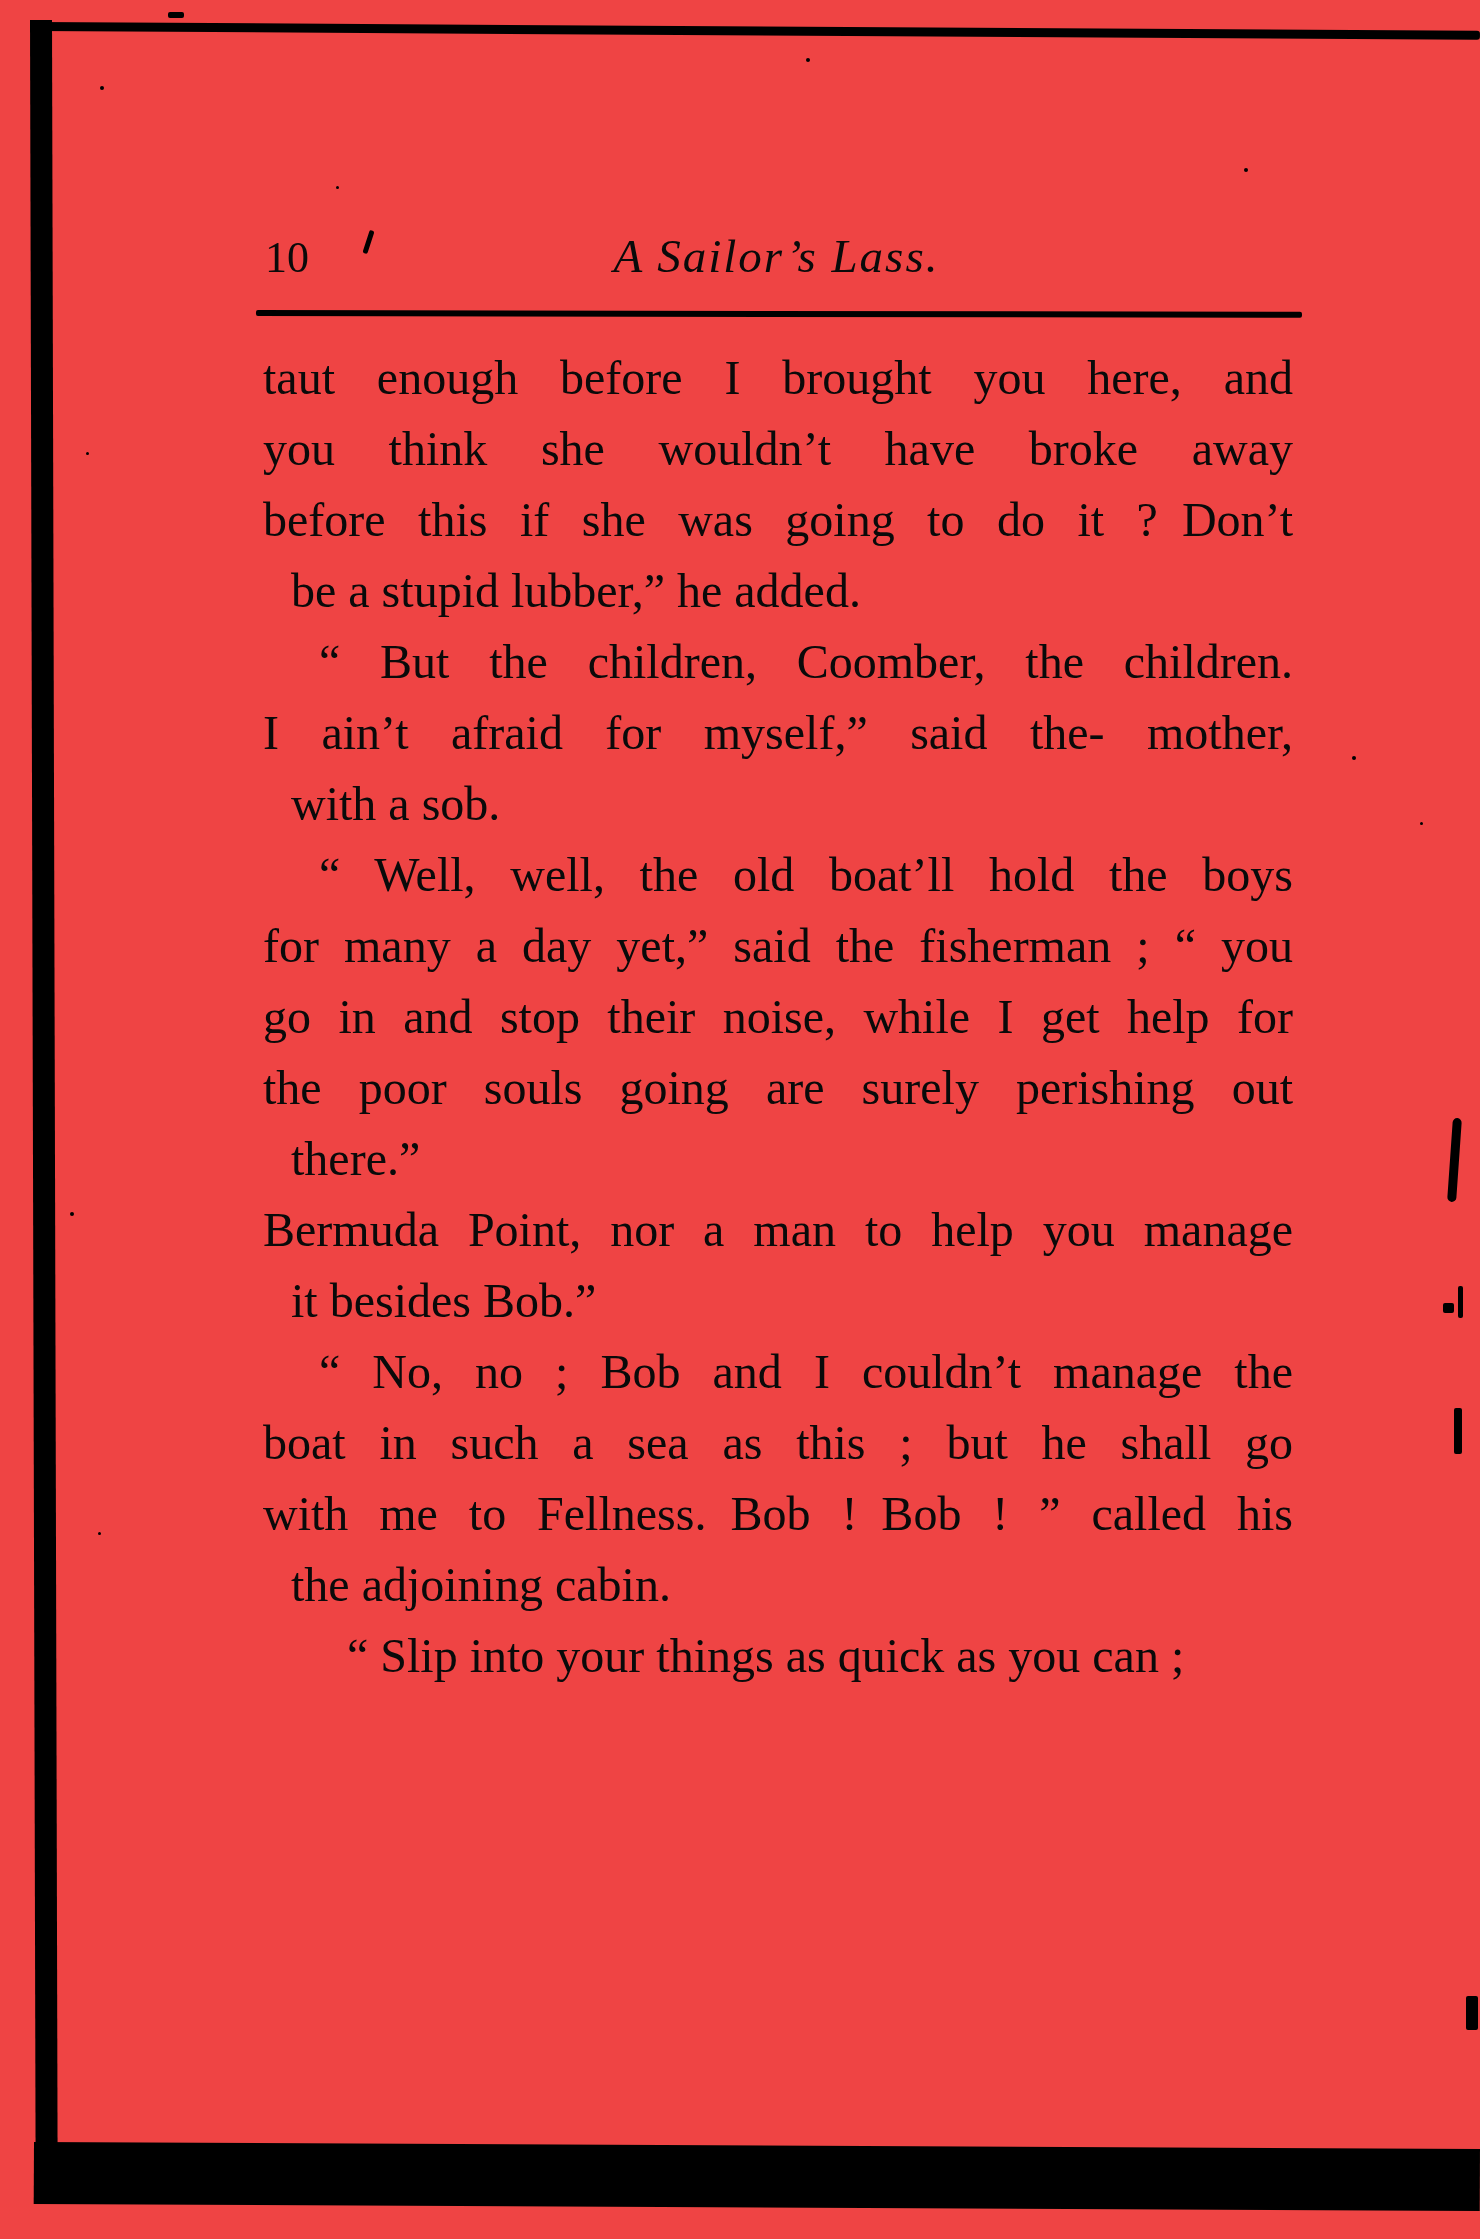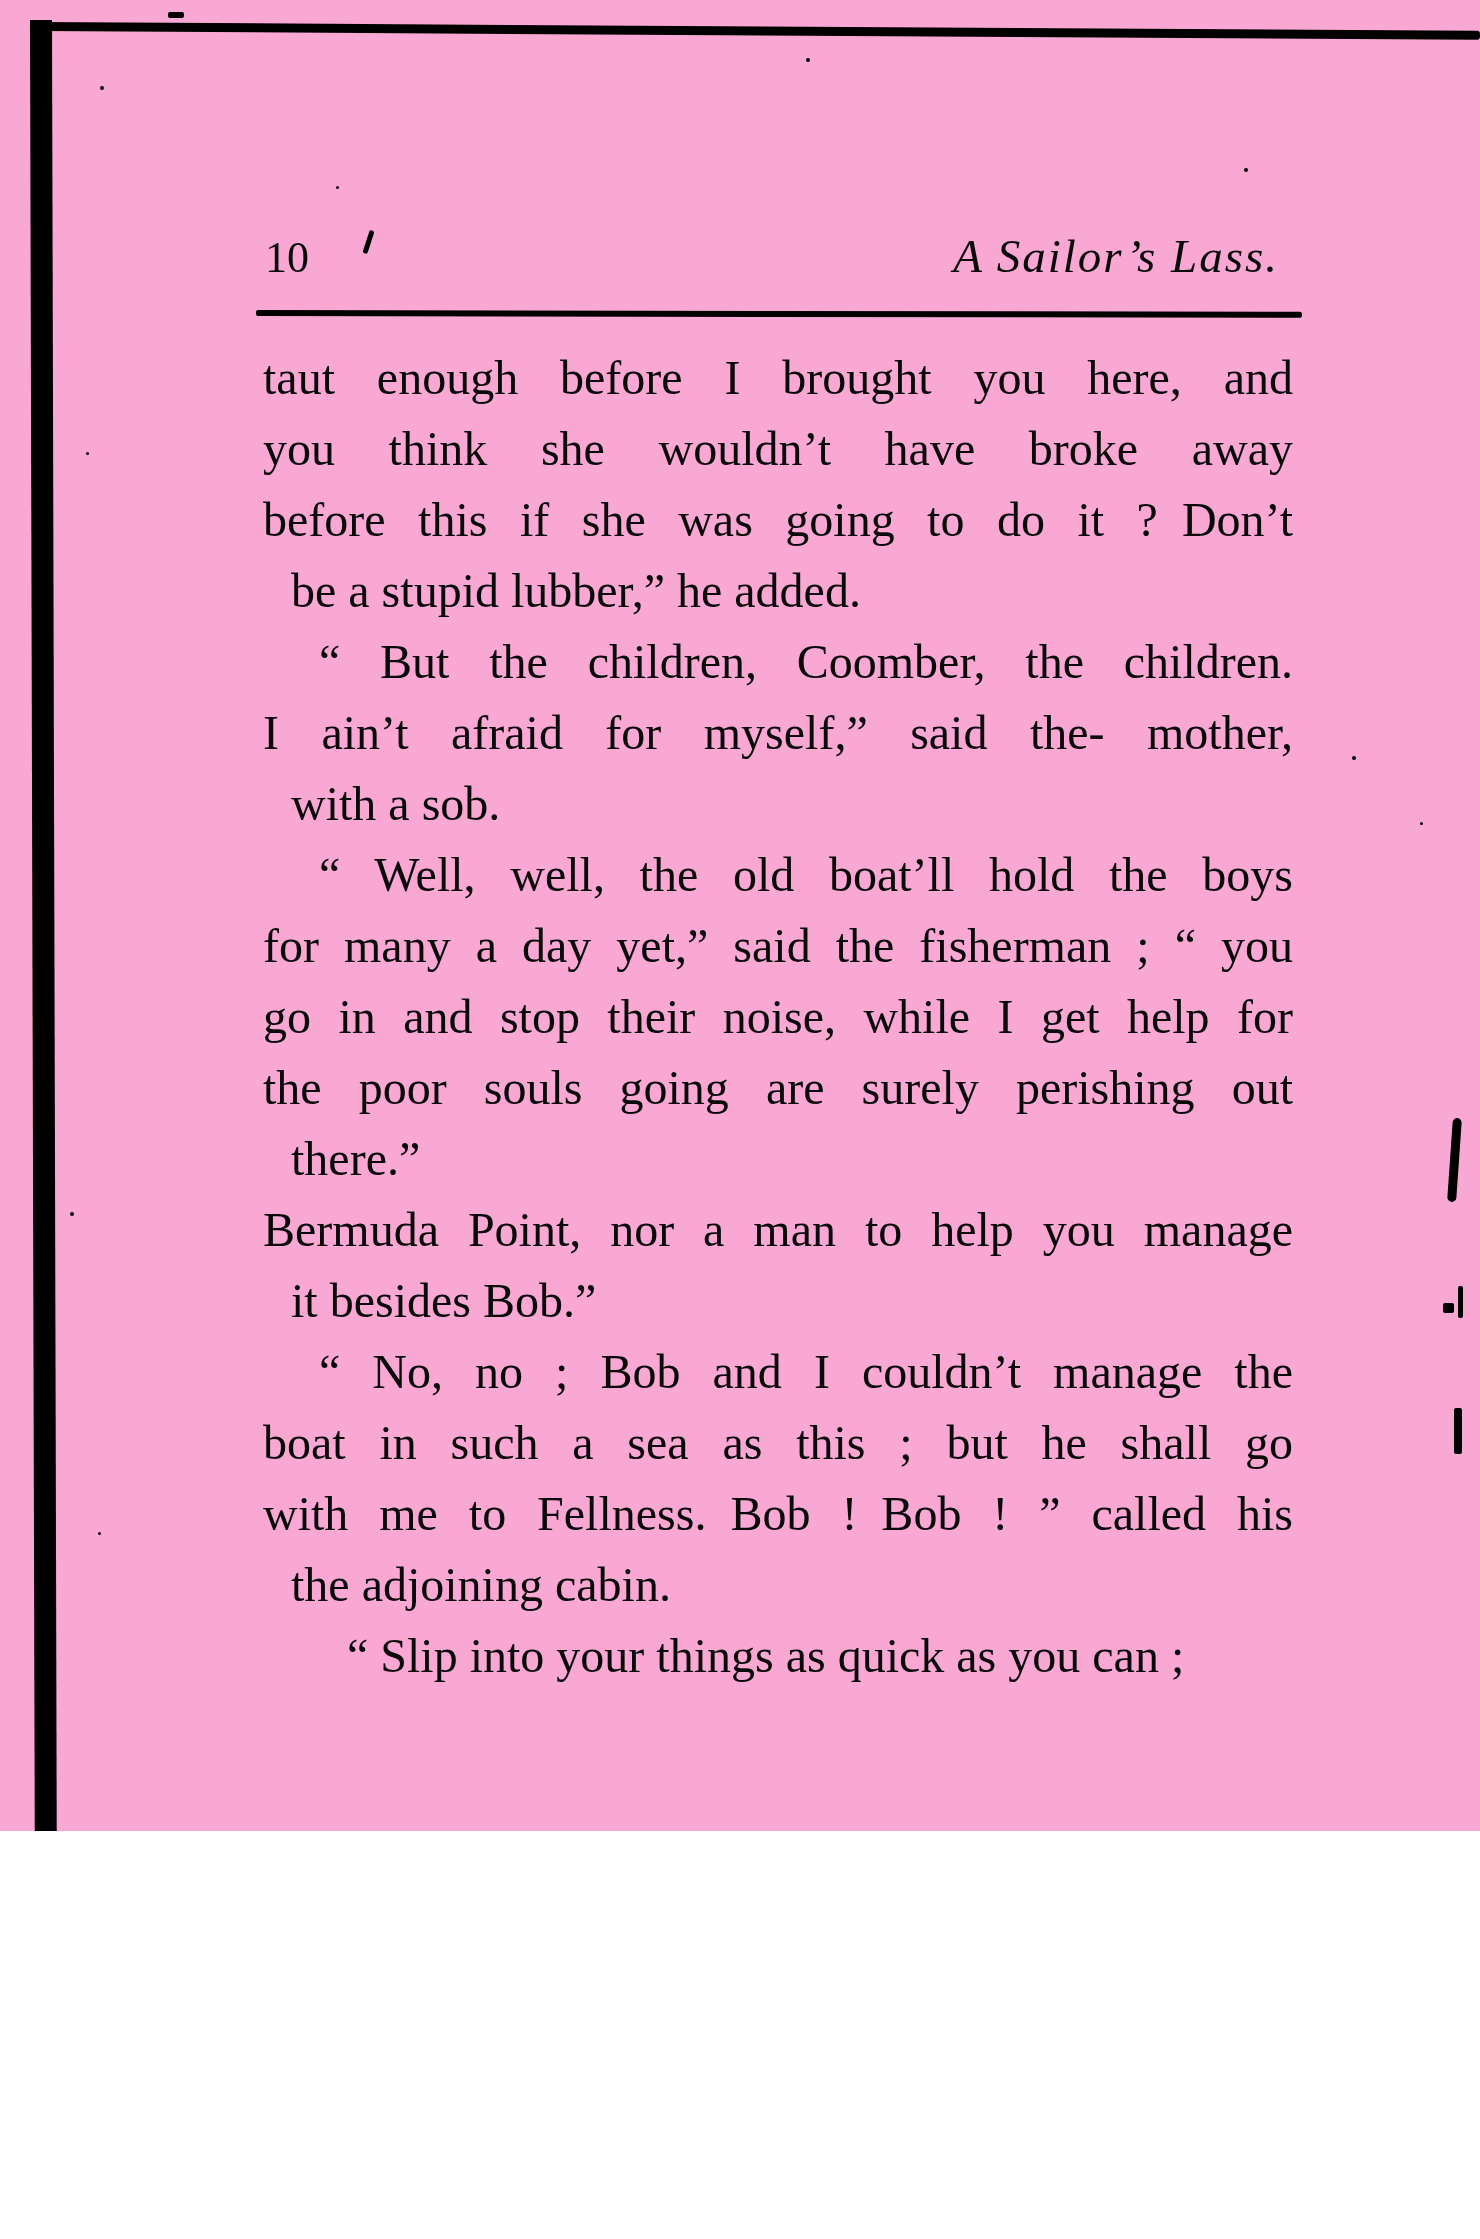--- a/index.html
+++ b/index.html
@@ -1,40 +1,40 @@
 <!DOCTYPE html>
 <html><head>
 <meta charset="utf-8">
 <style>
   html, body { margin: 0; padding: 0; background: #ffffff; }
   .page {
     position: relative;
     width: 1480px;
-    height: 1831px;
-    background: #f9a8d4;
+    height: 2239px;
+    background: #ef4444;
     overflow: hidden;
     font-family: "Liberation Serif", "DejaVu Serif", serif;
     color: #0a0a0a;
   }
   .absblk { position: absolute; background: #000; }
 
   
   .top-rule   { left: 34px;  top: 22px;   width: 1446px; height: 9px;
                 transform: rotate(0.35deg); transform-origin: left top; border-radius: 3px; }
   .left-bar   { left: 30px;  top: 20px;   width: 22px;   height: 2136px;
                 transform: rotate(-0.15deg); transform-origin: top left; }
   .bottom-band{ left: 34px;  top: 2142px; width: 1446px; height: 62px;
                 transform: rotate(0.28deg); transform-origin: left top; }
 
   .speck { position: absolute; background: #000; border-radius: 2px; }
 
   
   .header { position: absolute; left: 263px; top: 226px; width: 1032px; height: 64px; }
   .pagenum { position: absolute; left: 2px; top: 4px; font-size: 44px; line-height: 56px; }
-  .title { position: absolute; left: 0; right: 16px; top: 0; text-align: right;
+  .title { position: absolute; left: 0; right: 5px; top: 0; text-align: center;
            font-style: italic; font-size: 47px; line-height: 60px; letter-spacing: 2px; }
   .header-rule { left: 256px; top: 310px; width: 1046px; height: 6px;
                  transform: rotate(0.1deg); transform-origin: left top; border-radius: 2px; }
 
   
   .bodytext { position: absolute; left: 263px; top: 342px; width: 1030px; }
   .line {
     font-size: 48px;
     line-height: 71px;
     height: 71px;

